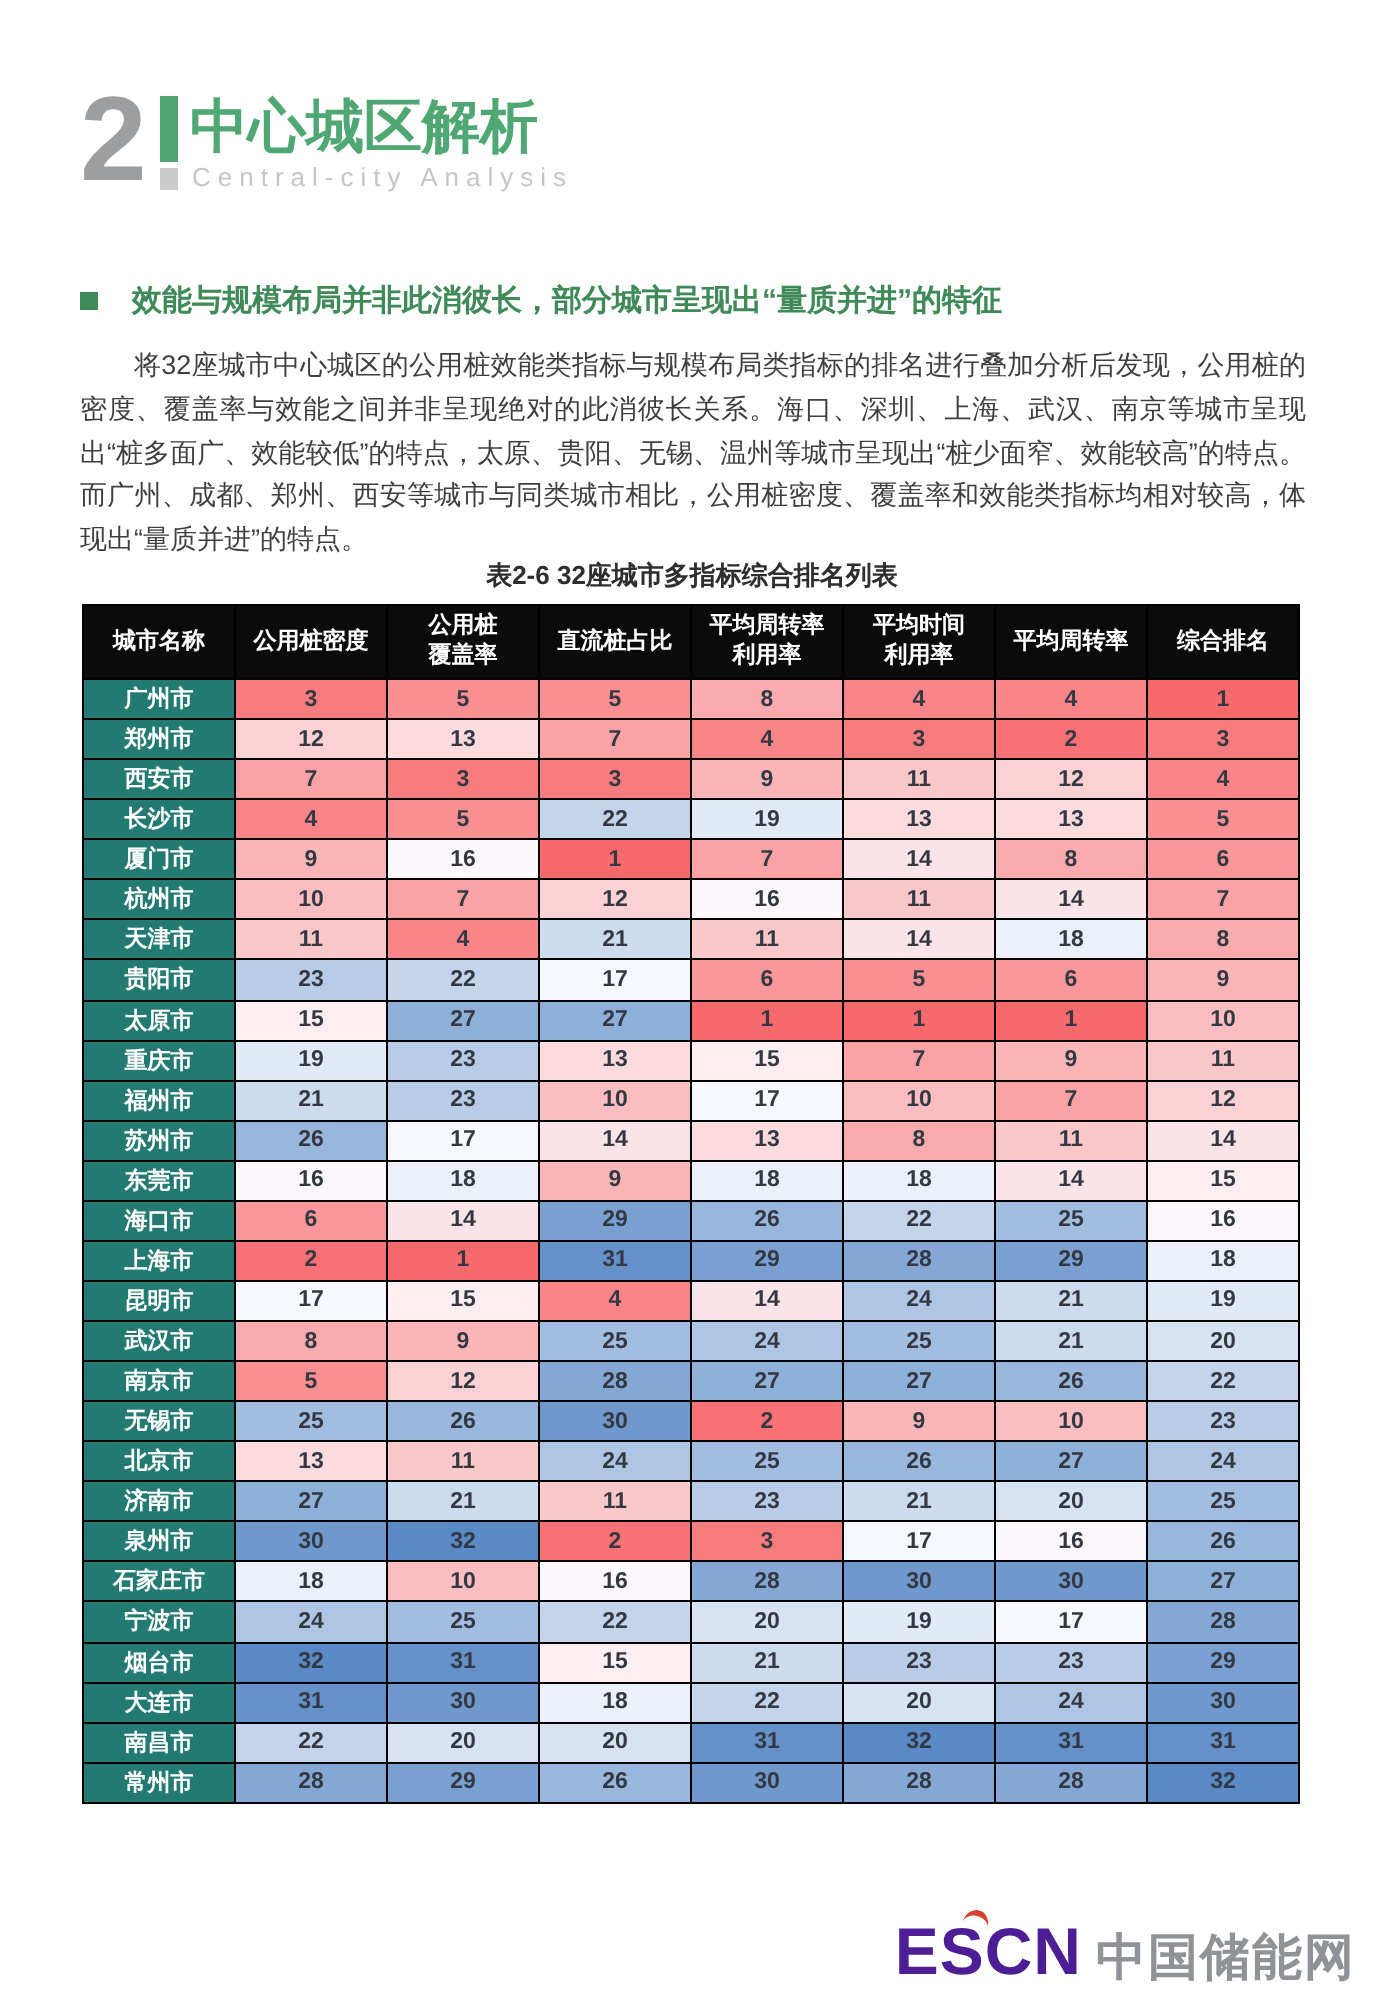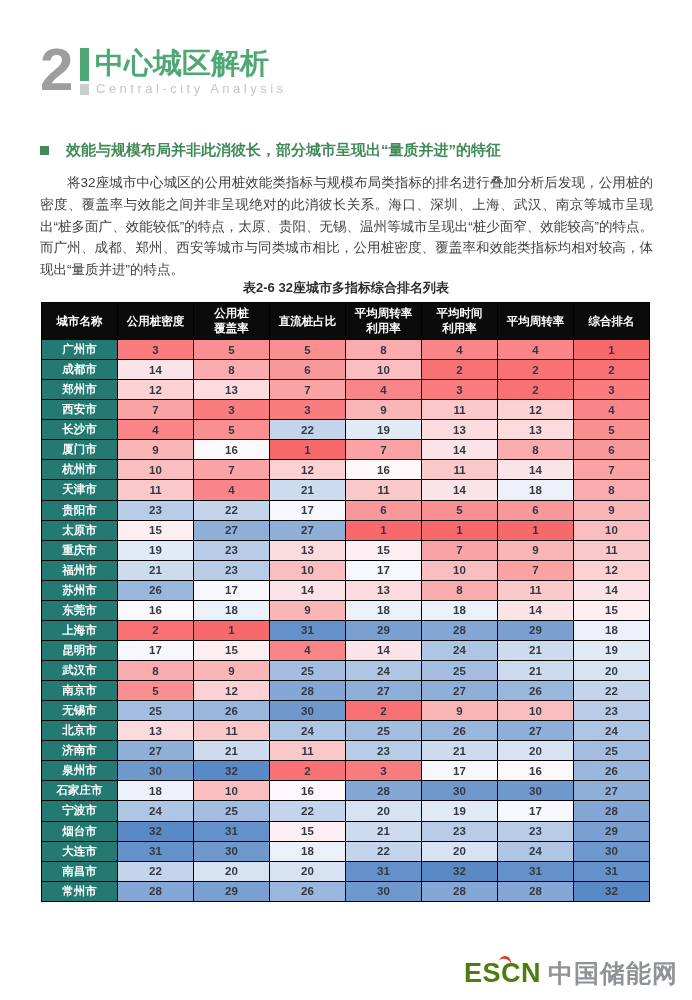--- a/index.html
+++ b/index.html
@@ -31,21 +31,21 @@
   table.rank-table { position:absolute; left:41px; top:302px; width:609px; height:600px;
                      border-collapse:collapse; table-layout:fixed; }
   .rank-table th, .rank-table td { border:1px solid #000000; text-align:center; vertical-align:middle; padding:0; overflow:hidden; }
   .rank-table thead th { background:#0b0b0b; color:#ffffff; font-size:11.5px; font-weight:700;
                          height:37px; white-space:pre-line; line-height:1.3; }
   .rank-table td.city { background:#227a73; color:#ffffff; font-weight:700; font-size:11.5px; }
   .rank-table td.val  { font-size:11.5px; font-weight:700; color:#333842; }
 
   
   .footer-logo { position:absolute; top:957px; right:14px; display:flex; align-items:baseline; }
-  .logo-escn { position:relative; color:#4d7c0f; font-size:27px; font-weight:700; letter-spacing:0.5px; }
+  .logo-escn { position:relative; color:#4c1d95; font-size:33px; font-weight:700; letter-spacing:0.5px; }
   .logo-c-accent { position:absolute; left:35px; top:-2px; width:13px; height:8px;
                    border-top:3.5px solid #d7402e; border-radius:50% 50% 0 0 / 100% 100% 0 0;
                    transform:rotate(14deg); }
   .logo-cn { color:#8f9296; font-size:25px; font-weight:700; margin-left:7px; letter-spacing:1px; }
 </style>
 </head>
 <body>
 
 <div class="page">
 
@@ -88,30 +88,20 @@
           <td class="city">广州市</td>
           <td class="val" style="background-color: rgb(249, 124, 126);">3</td>
           <td class="val" style="background-color: rgb(249, 143, 145);">5</td>
           <td class="val" style="background-color: rgb(249, 143, 145);">5</td>
           <td class="val" style="background-color: rgb(250, 171, 174);">8</td>
           <td class="val" style="background-color: rgb(249, 133, 136);">4</td>
           <td class="val" style="background-color: rgb(249, 133, 136);">4</td>
           <td class="val" style="background-color: rgb(248, 105, 107);">1</td>
         </tr>
         <tr>
-          <td class="city">成都市</td>
-          <td class="val" style="background-color: rgb(251, 228, 231);">14</td>
-          <td class="val" style="background-color: rgb(250, 171, 174);">8</td>
-          <td class="val" style="background-color: rgb(249, 152, 155);">6</td>
-          <td class="val" style="background-color: rgb(250, 190, 193);">10</td>
-          <td class="val" style="background-color: rgb(248, 114, 117);">2</td>
-          <td class="val" style="background-color: rgb(248, 114, 117);">2</td>
-          <td class="val" style="background-color: rgb(248, 114, 117);">2</td>
-        </tr>
-        <tr>
           <td class="city">郑州市</td>
           <td class="val" style="background-color: rgb(251, 209, 212);">12</td>
           <td class="val" style="background-color: rgb(251, 219, 222);">13</td>
           <td class="val" style="background-color: rgb(250, 162, 164);">7</td>
           <td class="val" style="background-color: rgb(249, 133, 136);">4</td>
           <td class="val" style="background-color: rgb(249, 124, 126);">3</td>
           <td class="val" style="background-color: rgb(248, 114, 117);">2</td>
           <td class="val" style="background-color: rgb(249, 124, 126);">3</td>
         </tr>
         <tr>
@@ -216,20 +206,30 @@
         </tr>
         <tr>
           <td class="city">东莞市</td>
           <td class="val" style="background-color: rgb(252, 247, 250);">16</td>
           <td class="val" style="background-color: rgb(236, 241, 249);">18</td>
           <td class="val" style="background-color: rgb(250, 181, 183);">9</td>
           <td class="val" style="background-color: rgb(236, 241, 249);">18</td>
           <td class="val" style="background-color: rgb(236, 241, 249);">18</td>
           <td class="val" style="background-color: rgb(251, 228, 231);">14</td>
           <td class="val" style="background-color: rgb(252, 238, 241);">15</td>
+        </tr>
+        <tr>
+          <td class="city">海口市</td>
+          <td class="val" style="background-color: rgb(249, 152, 155);">6</td>
+          <td class="val" style="background-color: rgb(251, 228, 231);">14</td>
+          <td class="val" style="background-color: rgb(121, 160, 209);">29</td>
+          <td class="val" style="background-color: rgb(153, 182, 220);">26</td>
+          <td class="val" style="background-color: rgb(195, 212, 235);">22</td>
+          <td class="val" style="background-color: rgb(163, 189, 224);">25</td>
+          <td class="val" style="background-color: rgb(252, 247, 250);">16</td>
         </tr>
         <tr>
           <td class="city">上海市</td>
           <td class="val" style="background-color: rgb(248, 114, 117);">2</td>
           <td class="val" style="background-color: rgb(248, 105, 107);">1</td>
           <td class="val" style="background-color: rgb(100, 145, 202);">31</td>
           <td class="val" style="background-color: rgb(121, 160, 209);">29</td>
           <td class="val" style="background-color: rgb(132, 167, 213);">28</td>
           <td class="val" style="background-color: rgb(121, 160, 209);">29</td>
           <td class="val" style="background-color: rgb(236, 241, 249);">18</td>

